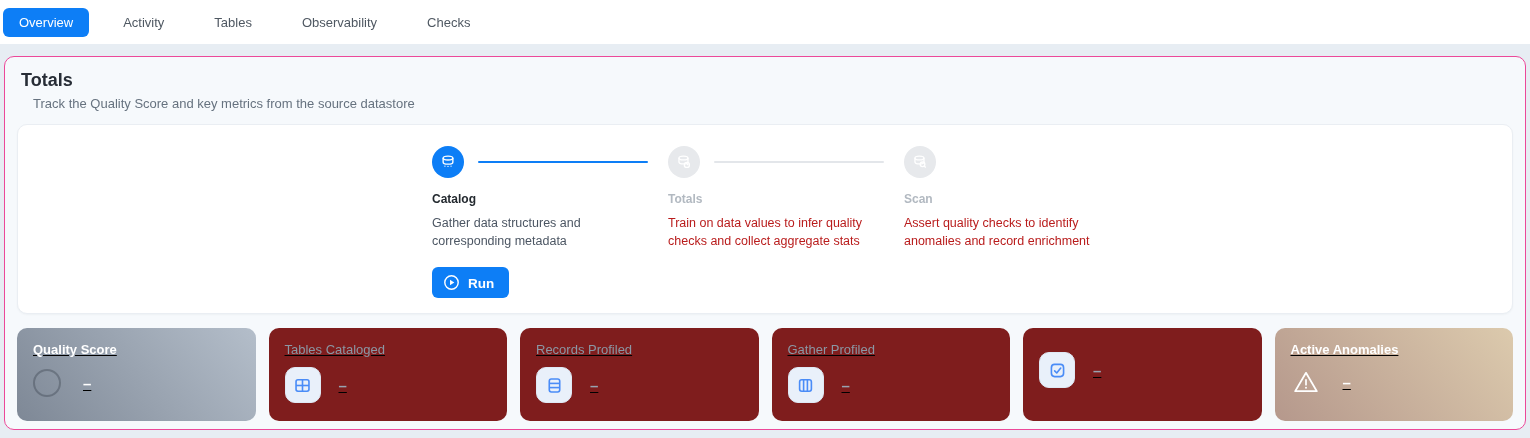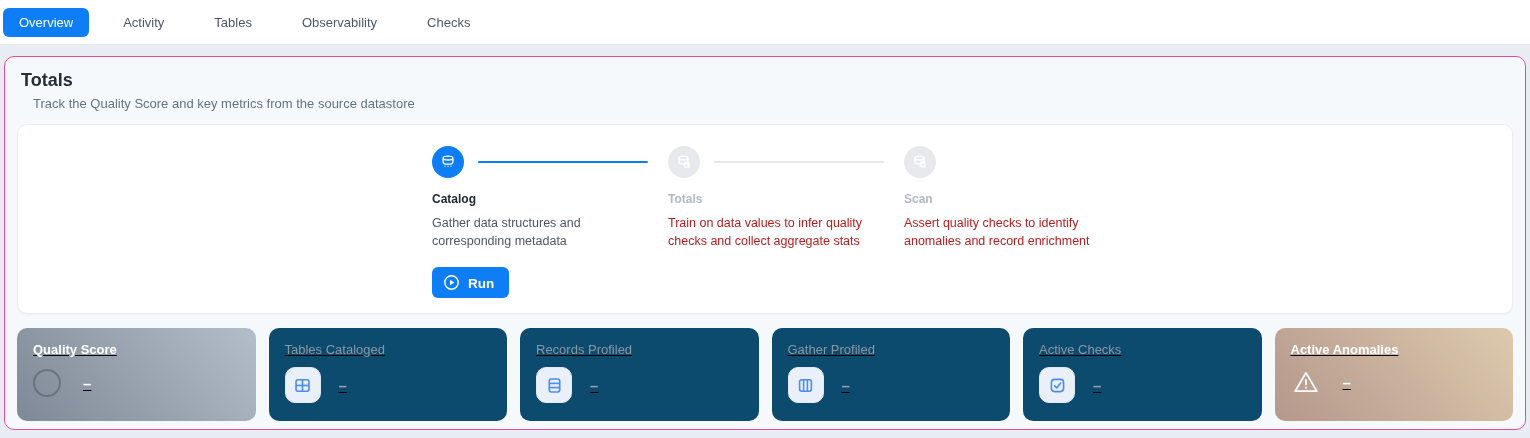--- a/index.html
+++ b/index.html
@@ -30,21 +30,21 @@
   .step.pending .step-line { background:#e3e6ea; height:1.5px; }
   .step-name { margin-top:14px; font-size:12px; font-weight:700; color:#23292f; }
   .step.pending .step-name { color:#b2b9c1; }
   .step-desc { margin-top:8px; font-size:12.5px; line-height:18px; color:#4c5663; width:228px; }
   .step.pending .step-desc { color:#b91c1c; }
   .run-btn { margin-top:17px; display:inline-flex; align-items:flex-end; gap:8px; background:#0d7ef6; color:#fff;
              border:none; border-radius:6px; padding:7px 15px 7px 11px; font-size:13.5px; font-weight:700; cursor:pointer; }
 
   
   .metrics-row { display:flex; gap:13px; margin-top:14px;text-decoration:underline; }
-  .metric-card { flex:1; height:93px; border-radius:10px; background:#0c4a6e; padding:14px 16px; }
+  .metric-card { flex:1; height:93px; border-radius:10px; background:#7f1d1d; padding:14px 16px; }
   .metric-card.dark { background:linear-gradient(50deg,#7e8896 0%,#b4beca 100%); }
   .metric-card.tan  { background:linear-gradient(50deg,#b5988c 0%,#dccaad 100%); }
   .metric-label { font-size:13px; color:#8b97a4; }
   .metric-card.dark .metric-label, .metric-card.tan .metric-label { color:#fff; font-weight:700; }
   .metric-value-row { display:flex; align-items:center; margin-top:10px; gap:18px; }
   .icon-holder { width:36px; height:36px; border-radius:10px; background:#e9f0fa; border:1px solid #dfe8f4;
                  display:flex; align-items:center; justify-content:center; }
   .metric-dash { font-size:15px; font-weight:700; color:#98a3b0; }
   .metric-card.dark .metric-dash, .metric-card.tan .metric-dash { color:#fff; }
   .ring { width:28px; height:28px; border-radius:50%; border:2px solid rgba(48,58,70,.35); margin:2px 4px 2px 0; }
@@ -169,21 +169,20 @@
             <rect x="3.8" y="4" width="12.4" height="12" rx="2.2"></rect>
             <path d="M8 4 V16"></path>
             <path d="M12 4 V16"></path>
           </svg>
         </div>
         <div class="metric-dash">–</div>
       </div>
     </div>
 
     <div class="metric-card">
-      <div class="metric-label">Active Checks</div>
       <div class="metric-value-row">
         <div class="icon-holder">
           <svg width="19" height="19" viewBox="0 0 20 20" fill="none" stroke="#4a8cf7" stroke-width="1.7">
             <rect x="3.6" y="3.6" width="12.8" height="12.8" rx="3.4"></rect>
             <path d="M7 10.4 L9.2 12.6 L13.4 7.4" stroke-linecap="round" stroke-linejoin="round"></path>
           </svg>
         </div>
         <div class="metric-dash">–</div>
       </div>
     </div>

